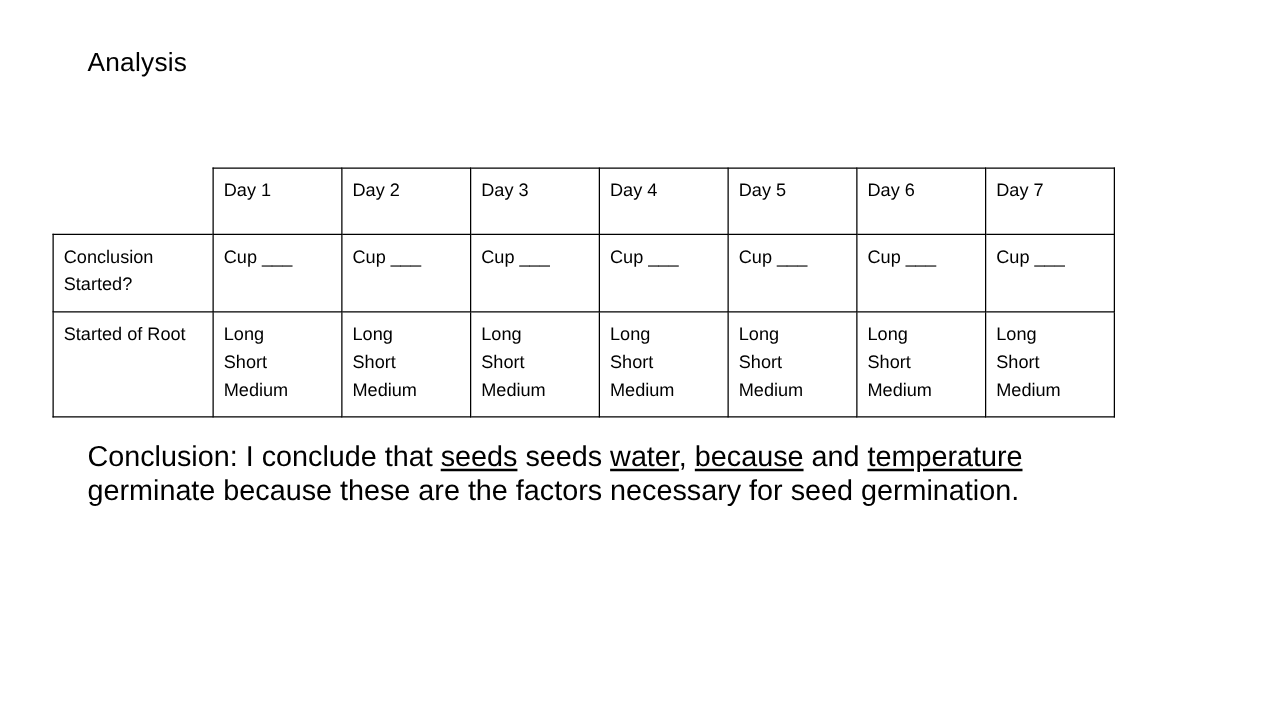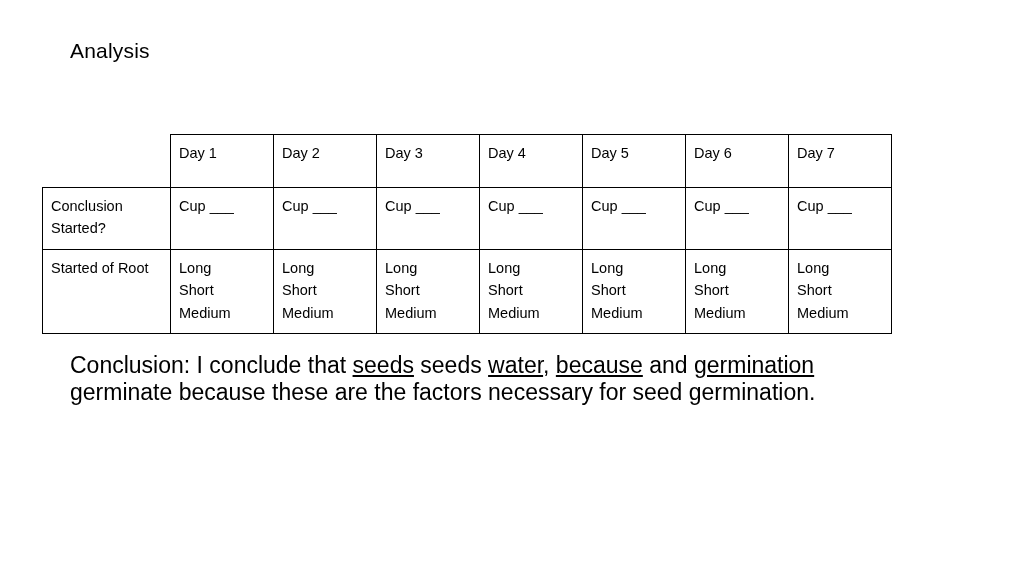--- a/index.html
+++ b/index.html
@@ -172,15 +172,15 @@
         </td>
         <td class="cell-lines">
           <span>Long</span>
           <span>Short</span>
           <span>Medium</span>
         </td>
       </tr>
     </tbody>
   </table>
 
-  <div class="conclusion"><span>Conclusion: I conclude that </span><b>seeds</b><span> seeds </span><b>water</b><span>, </span><b>because</b><span> and </span><b>germination</b><span> germinate because these are the factors necessary for seed germination.</span></div>
+  <div class="conclusion"><span>Conclusion: I conclude that </span><b>seeds</b><span> seeds </span><b>water</b><span>, </span><b>because</b><span> and </span><b>temperature</b><span> germinate because these are the factors necessary for seed germination.</span></div>
 
 </div>
 
 </body></html>

